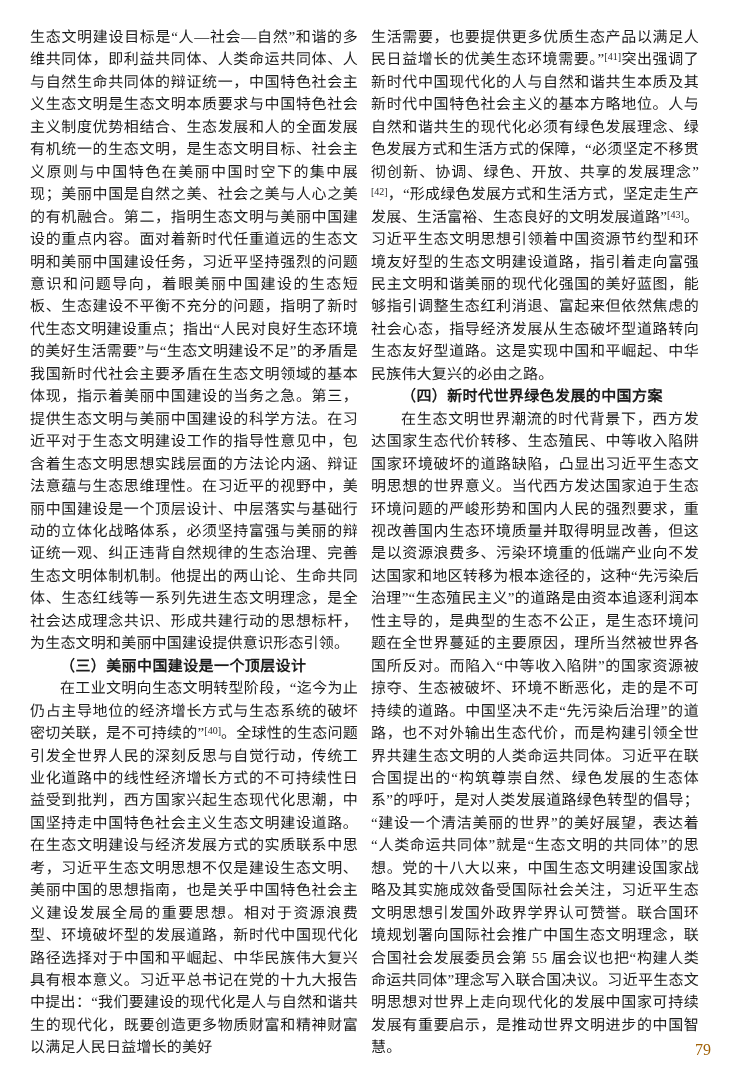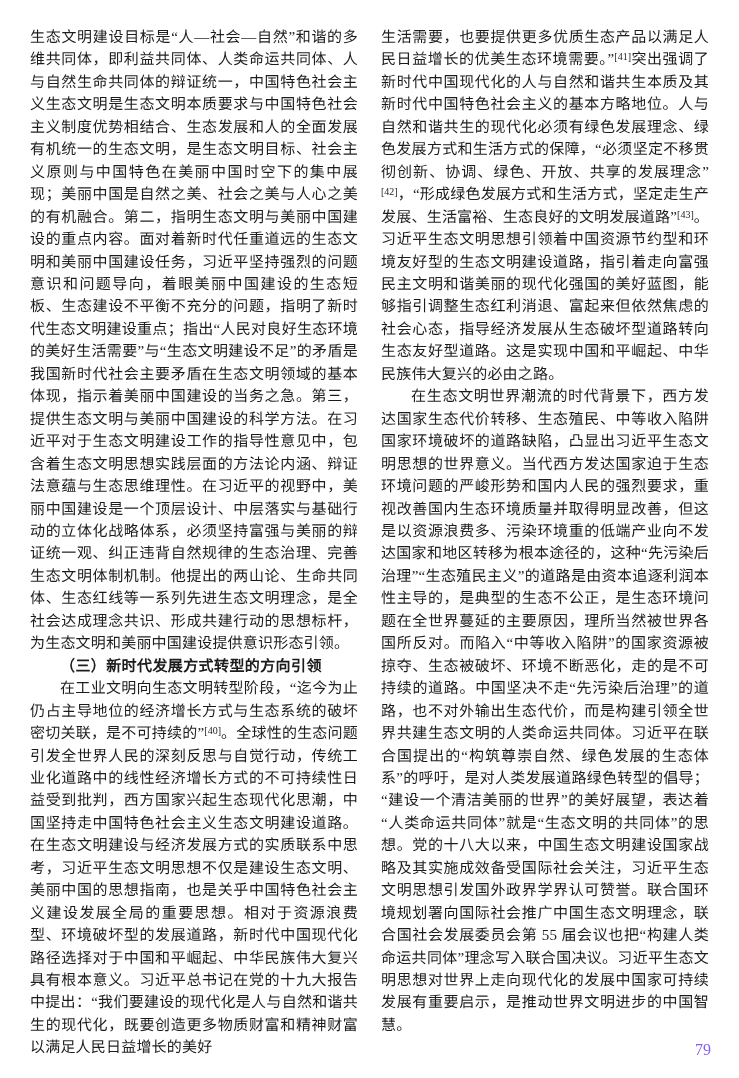--- a/index.html
+++ b/index.html
@@ -17,21 +17,21 @@
   .page {
     position: relative;
     box-sizing: border-box;
     width: 739px;
     height: 1078px;
     padding: 26px 29px 0 30px;
     background: #ffffff;
   }
   .columns {
     display: flex;
-    gap: 23px;
+    gap: 13px;
   }
   .column {
     width: 328px;
     font-size: 15px;
     line-height: 22.45px;
     text-align: justify;
     text-justify: inter-ideograph;
     letter-spacing: 0.2px;
   }
   .column p {
@@ -50,36 +50,37 @@
     font-size: 10px;
     line-height: 0;
     vertical-align: 0.45em;
     letter-spacing: 0;
   }
   .page-number {
     position: absolute;
     right: 28px;
     bottom: 19px;
     font-size: 16px;
-    color: #8b5cf6;
+    color: #a16207;
   }
 </style>
 </head>
 <body>
 
 <div class="page">
   <div class="columns">
 
     <div class="column">
       <p class="para"><span>生态文明建设目标是“人—社会—自然”和谐的多维共同体，即利益共同体、人类命运共同体、人与自然生命共同体的辩证统一，中国特色社会主义生态文明是生态文明本质要求与中国特色社会主义制度优势相结合、生态发展和人的全面发展有机统一的生态文明，是生态文明目标、社会主义原则与中国特色在美丽中国时空下的集中展现；美丽中国是自然之美、社会之美与人心之美的有机融合。第二，指明生态文明与美丽中国建设的重点内容。面对着新时代任重道远的生态文明和美丽中国建设任务，习近平坚持强烈的问题意识和问题导向，着眼美丽中国建设的生态短板、生态建设不平衡不充分的问题，指明了新时代生态文明建设重点；指出“人民对良好生态环境的美好生活需要”与“生态文明建设不足”的矛盾是我国新时代社会主要矛盾在生态文明领域的基本体现，指示着美丽中国建设的当务之急。第三，提供生态文明与美丽中国建设的科学方法。在习近平对于生态文明建设工作的指导性意见中，包含着生态文明思想实践层面的方法论内涵、辩证法意蕴与生态思维理性。在习近平的视野中，美丽中国建设是一个顶层设计、中层落实与基础行动的立体化战略体系，必须坚持富强与美丽的辩证统一观、纠正违背自然规律的生态治理、完善生态文明体制机制。他提出的两山论、生命共同体、生态红线等一系列先进生态文明理念，是全社会达成理念共识、形成共建行动的思想标杆，为生态文明和美丽中国建设提供意识形态引领。</span></p>
-      <p class="section-heading">（三）新时代发展方式转型的方向引领</p>
+      <p class="section-heading">（三）美丽中国建设是一个顶层设计</p>
       <p class="para para-indent"><span>在工业文明向生态文明转型阶段，“迄今为止仍占主导地位的经济增长方式与生态系统的破坏密切关联，是不可持续的”</span><sup class="cite">[40]</sup><span>。全球性的生态问题引发全世界人民的深刻反思与自觉行动，传统工业化道路中的线性经济增长方式的不可持续性日益受到批判，西方国家兴起生态现代化思潮，中国坚持走中国特色社会主义生态文明建设道路。在生态文明建设与经济发展方式的实质联系中思考，习近平生态文明思想不仅是建设生态文明、美丽中国的思想指南，也是关乎中国特色社会主义建设发展全局的重要思想。相对于资源浪费型、环境破坏型的发展道路，新时代中国现代化路径选择对于中国和平崛起、中华民族伟大复兴具有根本意义。习近平总书记在党的十九大报告中提出：“我们要建设的现代化是人与自然和谐共生的现代化，既要创造更多物质财富和精神财富以满足人民日益增长的美好</span></p>
     </div>
 
     <div class="column">
       <p class="para"><span>生活需要，也要提供更多优质生态产品以满足人民日益增长的优美生态环境需要。”</span><sup class="cite">[41]</sup><span>突出强调了新时代中国现代化的人与自然和谐共生本质及其新时代中国特色社会主义的基本方略地位。人与自然和谐共生的现代化必须有绿色发展理念、绿色发展方式和生活方式的保障，“必须坚定不移贯彻创新、协调、绿色、开放、共享的发展理念”</span><sup class="cite">[42]</sup><span>，“形成绿色发展方式和生活方式，坚定走生产发展、生活富裕、生态良好的文明发展道路”</span><sup class="cite">[43]</sup><span>。习近平生态文明思想引领着中国资源节约型和环境友好型的生态文明建设道路，指引着走向富强民主文明和谐美丽的现代化强国的美好蓝图，能够指引调整生态红利消退、富起来但依然焦虑的社会心态，指导经济发展从生态破坏型道路转向生态友好型道路。这是实现中国和平崛起、中华民族伟大复兴的必由之路。</span></p>
+      <p class="section-heading">（四）新时代世界绿色发展的中国方案</p>
       <p class="para para-indent"><span>在生态文明世界潮流的时代背景下，西方发达国家生态代价转移、生态殖民、中等收入陷阱国家环境破坏的道路缺陷，凸显出习近平生态文明思想的世界意义。当代西方发达国家迫于生态环境问题的严峻形势和国内人民的强烈要求，重视改善国内生态环境质量并取得明显改善，但这是以资源浪费多、污染环境重的低端产业向不发达国家和地区转移为根本途径的，这种“先污染后治理”“生态殖民主义”的道路是由资本追逐利润本性主导的，是典型的生态不公正，是生态环境问题在全世界蔓延的主要原因，理所当然被世界各国所反对。而陷入“中等收入陷阱”的国家资源被掠夺、生态被破坏、环境不断恶化，走的是不可持续的道路。中国坚决不走“先污染后治理”的道路，也不对外输出生态代价，而是构建引领全世界共建生态文明的人类命运共同体。习近平在联合国提出的“构筑尊崇自然、绿色发展的生态体系”的呼吁，是对人类发展道路绿色转型的倡导；“建设一个清洁美丽的世界”的美好展望，表达着“人类命运共同体”就是“生态文明的共同体”的思想。党的十八大以来，中国生态文明建设国家战略及其实施成效备受国际社会关注，习近平生态文明思想引发国外政界学界认可赞誉。联合国环境规划署向国际社会推广中国生态文明理念，联合国社会发展委员会第 55 届会议也把“构建人类命运共同体”理念写入联合国决议。习近平生态文明思想对世界上走向现代化的发展中国家可持续发展有重要启示，是推动世界文明进步的中国智慧。</span></p>
     </div>
 
   </div>
 
   <div class="page-number">79</div>
 </div>
 
 </body></html>

